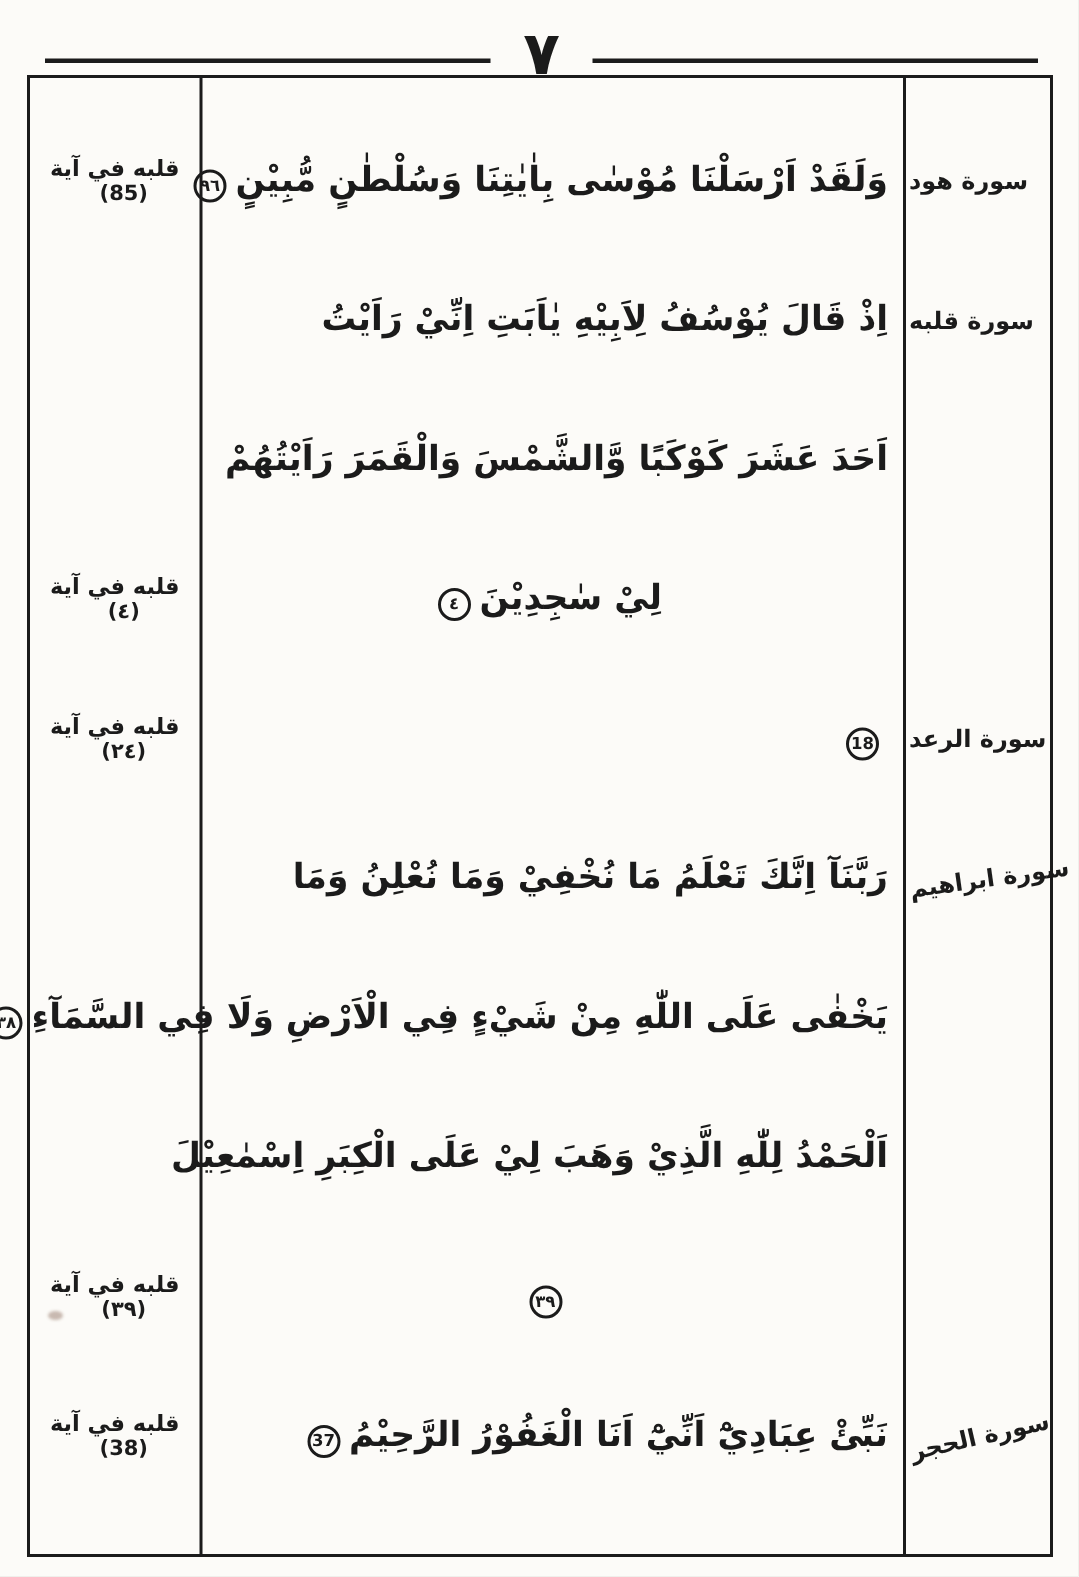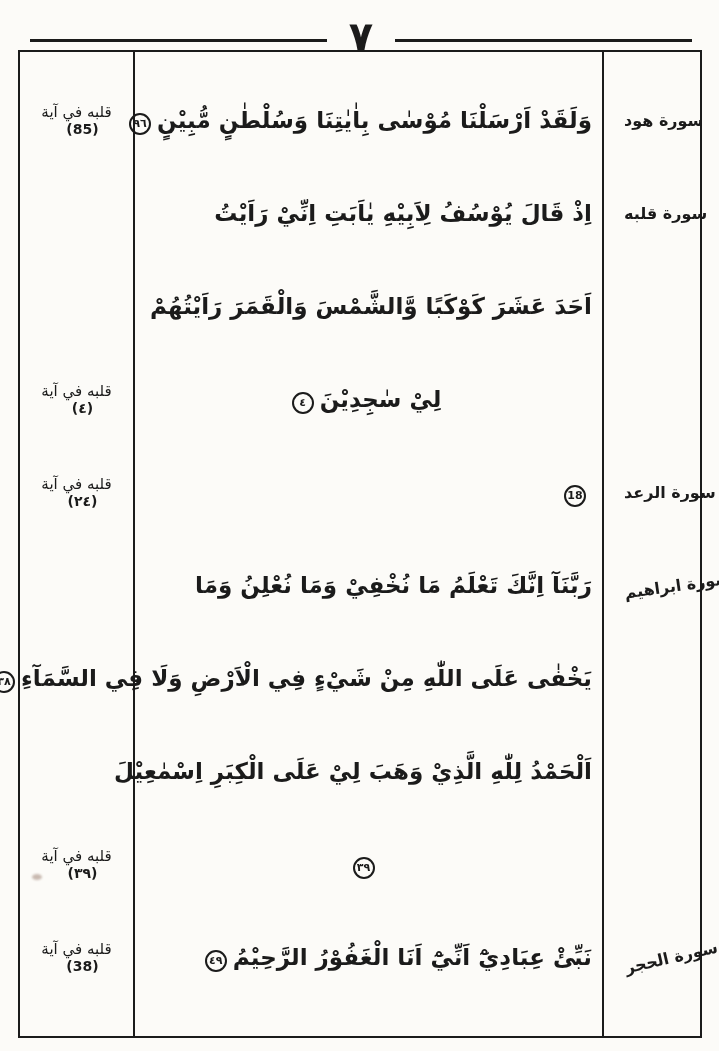--- a/index.html
+++ b/index.html
@@ -54,31 +54,31 @@
   }
   .vmark {
     width: 22px; height: 22px; flex: 0 0 22px;
     border: 2px solid #1b1b1b; border-radius: 50%;
     display: flex; align-items: center; justify-content: center;
     font-size: 11px; font-weight: bold;
     margin: 6px 6px 0 0;
   }
 
   
-  .col-surahs .slot { justify-content: flex-start; padding-left: 20px; }
+  .col-surahs .slot { justify-content: flex-start; padding-left: 2px; }
   .surah {
     direction: rtl; font-size: 16px; font-weight: bold; white-space: nowrap;
   }
   .slot.slant-sm .surah { transform: rotate(-8deg); }
   .slot.slant    .surah { transform: rotate(-13deg); }
 
   
   .col-notes .slot { justify-content: center; }
   .note { direction: rtl; text-align: center; }
-  .note-text { font-size: 15px; font-weight: normal; line-height: 17px; white-space: nowrap; }
+  .note-text { font-size: 15px; font-weight: bold; line-height: 17px; white-space: nowrap; }
   .note-num  { font-size: 14px; font-weight: bold; line-height: 16px; transform: translateX(6px); }
 
   
   .smudge {
     position: absolute; left: 12px; top: 822px;
     width: 10px; height: 6px; border-radius: 50%;
     background: #8a6a5a; opacity: 0.45; filter: blur(1px);
   }
 </style>
 </head>
@@ -186,21 +186,21 @@
           <span class="vmark">٣٨</span>
         </div>
       <div class="slot">
           <span class="vtext">اَلْحَمْدُ لِلّٰهِ الَّذِيْ وَهَبَ لِيْ عَلَى الْكِبَرِ اِسْمٰعِيْلَ</span>
         </div>
       <div class="slot center">
           <span class="vmark">٣٩</span>
         </div>
       <div class="slot">
           <span class="vtext">نَبِّئْ عِبَادِيْٓ اَنِّيْٓ اَنَا الْغَفُوْرُ الرَّحِيْمُ</span>
-          <span class="vmark">٤٩</span>
+          <span class="vmark">37</span>
         </div>
     </div>
 
     <div class="col col-surahs">
       <div class="slot">
           <span class="surah">سورة هود</span>
         </div>
       <div class="slot">
           <span class="surah">سورة قلبه</span>
         </div>

